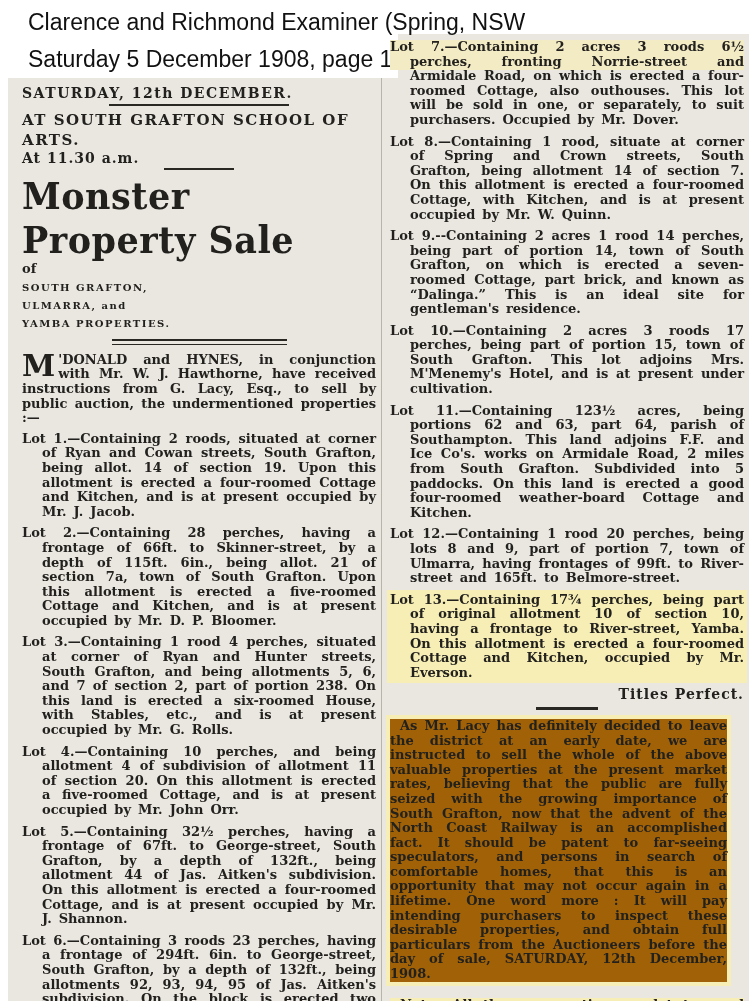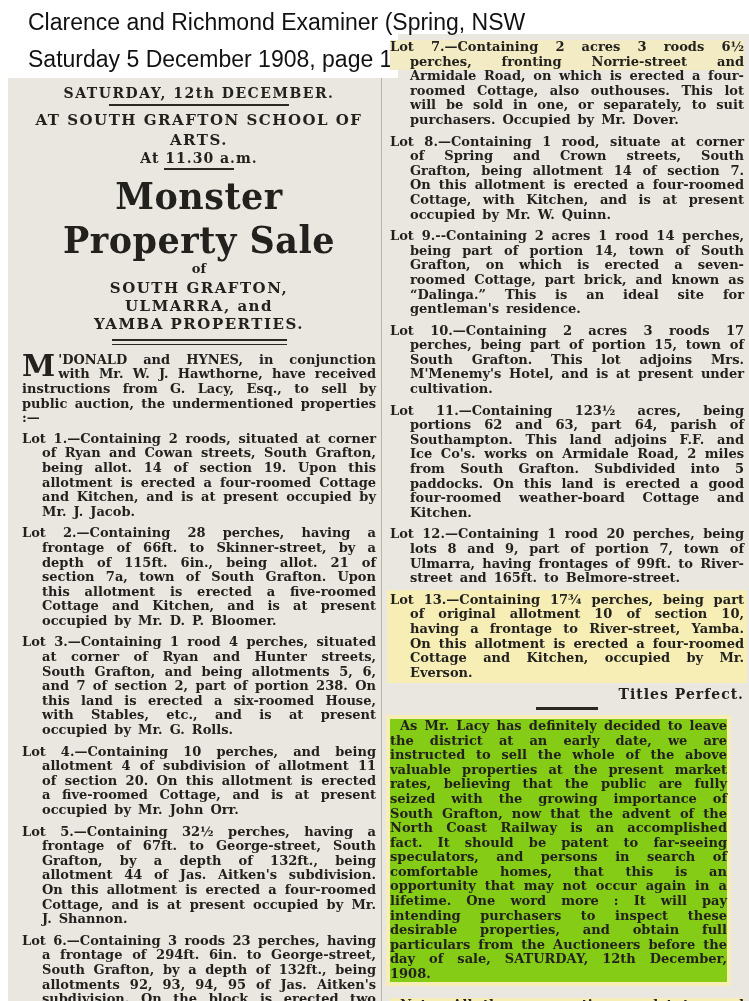--- a/index.html
+++ b/index.html
@@ -31,34 +31,34 @@
   .caption div{white-space:nowrap;background:#fff;padding-right:6px;}
   
   .col{
     position:absolute;width:354px;color:#23211e;
     font-size:13px;line-height:14.6px;font-weight:bold;
     text-align:justify;word-spacing:2.5px;
   }
   .col-left{left:22px;top:86px;}
   .col-right{left:390px;top:40px;}
   
-  .mast{text-align:center;word-spacing:normal;}
+  .mast{text-align:left;word-spacing:normal;}
   .mast-date{font-size:14px;letter-spacing:1.5px;}
   .rule{height:0;border-top:2px solid #2a2823;margin:3px auto 5px auto;}
   .rule-date{width:180px;}
   .rule-time{width:70px;margin-bottom:8px;}
   .venue{font-size:15px;letter-spacing:1.5px;line-height:18px;margin-top:2px;}
   .time{font-size:14px;letter-spacing:1px;margin-top:2px;}
   .sale-title{
     font-size:35px;line-height:40px;letter-spacing:0.5px;
     margin:8px 0 4px 0;font-weight:bold;
     transform:scaleY(1.08);
   }
   .of-line{font-size:13px;margin:2px 0;}
-  .place{font-size:15px;letter-spacing:1.5px;line-height:18px;}
+  .place{font-size:10px;letter-spacing:1.5px;line-height:18px;}
   .dbl-rule{
     width:175px;margin:6px auto 8px auto;height:3px;
     border-top:2px solid #2a2823;border-bottom:1px solid #2a2823;
   }
   
   .intro{margin:0 0 6px 0;}
   .dropcap{
     float:left;font-size:30px;line-height:26px;font-weight:bold;
     padding-right:3px;
   }
@@ -73,21 +73,21 @@
   p.lot-faint{
     background:linear-gradient(to bottom,#f2ebc4 0px,#f2ebc4 30px,rgba(0,0,0,0) 30px);
   }
   .titles{
     text-align:right;word-spacing:normal;font-size:14px;
     margin:2px 0 0 0;letter-spacing:1px;
   }
   .rule-titles{width:62px;border-top:3px solid #2a2823;margin:5px auto 9px auto;}
   .closing{
     margin:0 17px 2px 0;text-indent:10px;
-    background:#84cc16;box-shadow:0 0 0 4px #f6eeb5;
+    background:#a16207;box-shadow:0 0 0 4px #f6eeb5;
   }
   .note{
     margin:16px 0 4px 0;text-indent:10px;
     background:linear-gradient(to bottom,#f6eeb5 0px,#f6eeb5 16px,rgba(0,0,0,0) 16px);
   }
   .sig{word-spacing:normal;text-align:right;line-height:16px;}
   .sig-1{padding-right:30px;font-size:14px;letter-spacing:0.5px;}
 </style>
 </head>
 <body>

